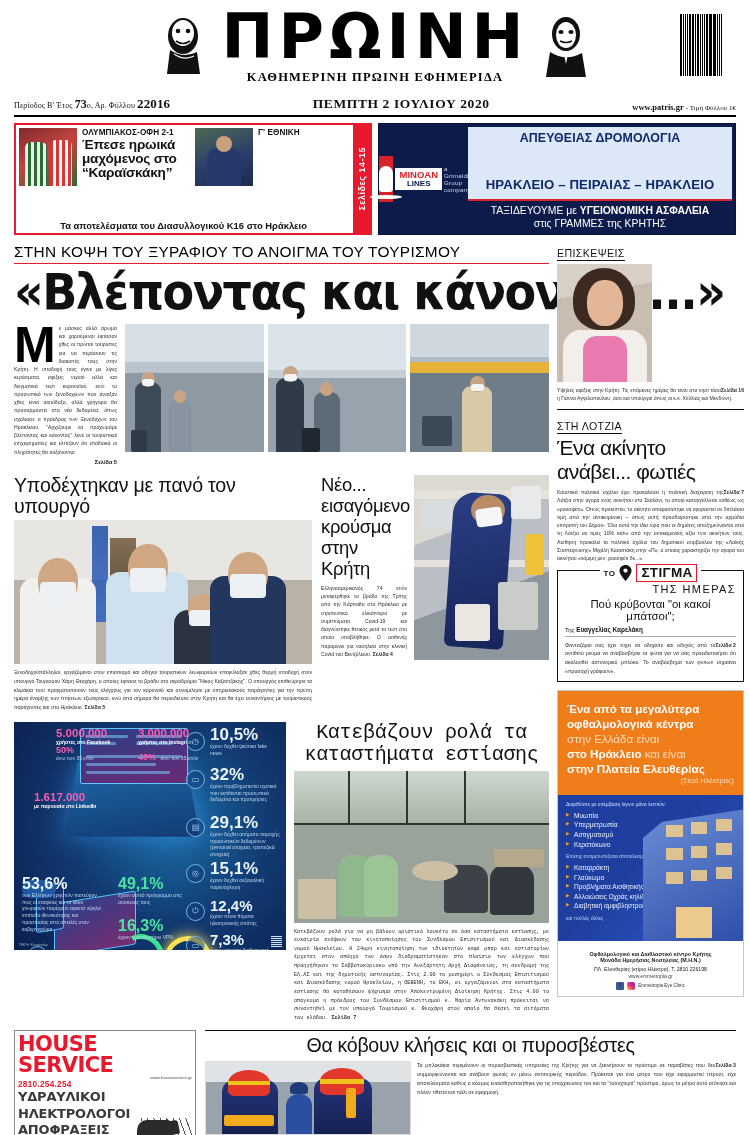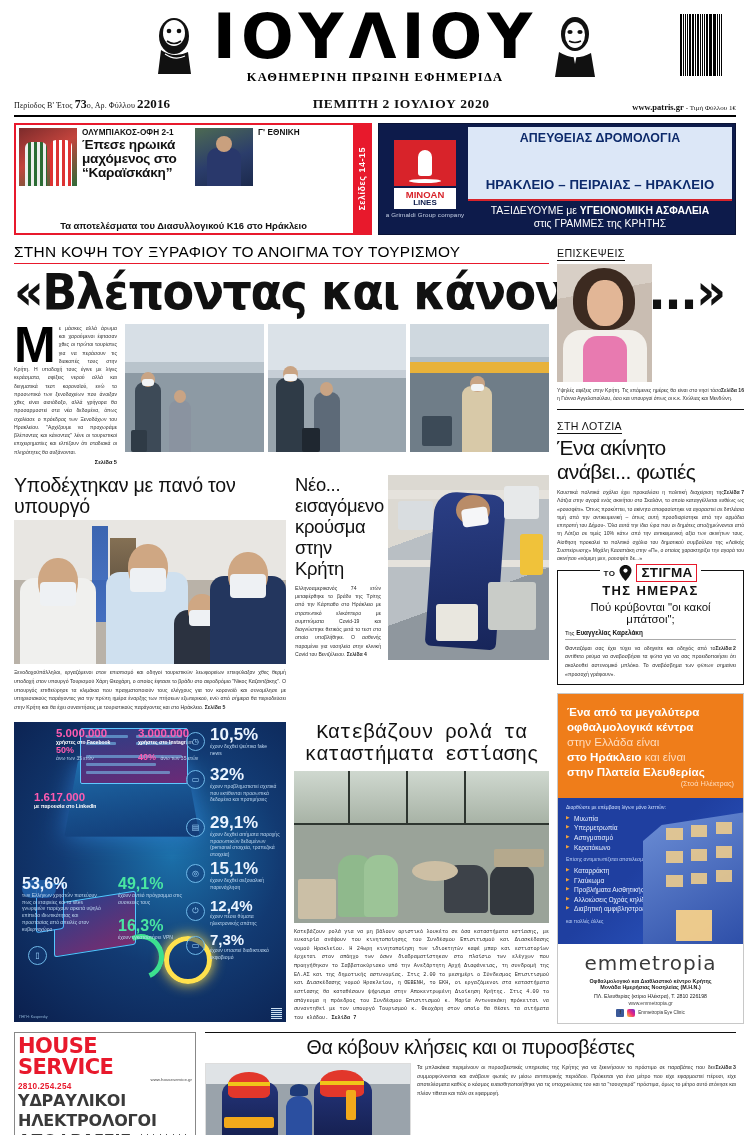--- a/index.html
+++ b/index.html
@@ -105,21 +105,21 @@
   .sport-side span {
     writing-mode: vertical-rl; transform: rotate(180deg);
     font-size: 9px; font-weight: 700; letter-spacing: .5px;
   }
 
   .minoan {
     flex: 1 1 360px; background: #0d1b4b; position: relative;
     display: flex; padding: 3px; border:1px solid #0a1336;
   }
   .minoan-logo {
-    width: 86px; flex: none; display:flex; flex-direction:column; align-items:center;
+    width: 86px; flex: none; display:flex; align-items:center;
     justify-content:center; gap:2px;
   }
   .minoan-mark {
     width: 62px; height: 46px; background:#d8232a; position:relative;
     display:flex; align-items:center; justify-content:center;
   }
   .minoan-mark .fig {
     width: 14px; height: 26px; background:#fff; border-radius: 7px 7px 3px 3px;
     position: relative;
   }
@@ -191,21 +191,21 @@
   .ph.p2 { background: linear-gradient(180deg,#c6ced6 0 42%,#98a4ad 42% 100%); }
   .ph.p3 { background: linear-gradient(180deg,#b1bdc6 0 30%,#6f7d88 30% 100%); }
   .ph .person { position:absolute; bottom:0; background:#556; border-radius: 9px 9px 0 0; }
   .ph .head { position:absolute; border-radius:50%; background:#c9a484; }
   .ph .mask { position:absolute; background:#f2f4f6; border-radius:3px; }
   .ph .bag  { position:absolute; background:#2f3b46; border-radius:2px; }
   .ph .stripe { position:absolute; left:0; right:0; background:#e9eef2; }
 
   
   .two-up { display: flex; gap: 9px; margin-top: 10px; }
-  .story-a { width: 272px; flex:none; }
+  .story-a { width: 298px; flex:none; }
   .story-b { flex: 1; display: flex; gap: 7px; }
   .story-title {
     font-size: 19.6px; font-weight: 400; line-height: 1.05; letter-spacing: -.2px;
     color:#111; margin-bottom: 4px;
   }
   .story-photo-a {
     height: 144px; width:100%;
     background: linear-gradient(180deg,#e8e6e2 0 42%,#b9b2a8 42% 100%);
     position: relative; overflow:hidden;
   }
@@ -251,21 +251,21 @@
   .story-photo-b .shelf {
     position:absolute; left:0; right:0; background:#e5e2dc;
   }
   .story-photo-b .kit {
     position:absolute; border-radius:3px;
   }
 
   
   .info-row { display:flex; gap: 8px; margin-top: 10px; }
   .infographic {
-    width: 272px; flex:none; height: 300px; position: relative; overflow:hidden;
+    width: 272px; flex:none; height: 228px; position: relative; overflow:hidden;
     background: radial-gradient(circle at 58% 45%, #1b6fa8 0%, #123a72 48%, #0b1f4d 100%);
     color:#fff;
   }
   .ig-badge { position:absolute; font-family:"Liberation Sans",sans-serif; }
   .ig-num { font-size: 16px; font-weight:700; color:#eaf4ff; line-height:1; }
   .ig-num.pink { color:#ff5bb0; font-size: 11.5px; }
   .ig-num.green { color:#49e6a2; }
   .ig-sub { font-size: 5px; line-height:1.35; color:#bcd6ef; }
   .ig-sub b { color:#fff; }
   .ig-laptop {
@@ -382,21 +382,21 @@
     display:flex; align-items:center; justify-content:center; gap:4px; margin-top:-13px;
     background:#fff; width: fit-content; margin-left:auto; margin-right:auto; padding: 0 4px;
   }
   .stigma-to { font-size: 8px; font-weight:700; letter-spacing:.5px; }
   .stigma-pin { width:13px; height:16px; position:relative; }
   .stigma-pin svg { width:100%; height:100%; }
   .stigma-word {
     border:1.6px solid #e8192c; color:#111; font-size: 13.5px; font-weight:700;
     padding: 0 4px; letter-spacing:.3px; line-height:1.12;
   }
-  .stigma-day { text-align:center; font-size:13px; font-weight:700; letter-spacing:1.4px; margin-top:1px;}
+  .stigma-day { text-align:right; font-size:11px; font-weight:400; letter-spacing:1.4px; margin-top:1px;}
   .stigma-q { text-align:center; font-size:11.4px; margin-top:3px; color:#111;}
   .stigma-by { font-size:6px; border-bottom:1px solid #aaa; padding-bottom:3px; margin-top:4px;}
   .stigma-by b { font-size: 6.4px; }
   .stigma-text { font-size:5.2px; line-height:1.7; text-align:justify; margin-top:4px; color:#2b2b2b;}
   .stigma-text .pg { font-weight:700; float:right;}
 
   
   .emad { margin-top: 8px; border:1px solid #c8c8c8; }
   .emad-top { background:#ef7d1a; color:#fff; padding: 10px 9px 9px; }
   .emad-top div { font-size: 11.6px; line-height:1.3; }
@@ -447,21 +447,21 @@
   .house-title {
     font-family:"DejaVu Sans", sans-serif; font-weight:700; font-size: 21px; color:#e8192c;
     line-height:1; letter-spacing:-.6px;
   }
   .house-url { font-size: 4.4px; text-align:right; color:#444; margin-top:-1px;}
   .house-tel { font-size: 8.2px; font-weight:700; color:#e8192c; letter-spacing:.3px;}
   .house-body { display:flex; gap:3px; }
   .house-list { flex:1; }
   .house-list div {
     font-family:"DejaVu Sans", sans-serif; font-weight:700;
-    font-size: 16px; color:#3a3a3a; line-height:1.24; letter-spacing:-.2px;
+    font-size: 13px; color:#3a3a3a; line-height:1.24; letter-spacing:-.2px;
   }
   .house-art { width:62px; position:relative; }
   .house-art .ladder {
     position:absolute; right:0; bottom:2px; width:52px; height:34px;
     background: repeating-linear-gradient(70deg, #555 0 1px, transparent 1px 6px);
   }
   .house-art .worker {
     position:absolute; left:4px; bottom:12px; width:34px; height:22px; background:#2b2b2b;
     border-radius: 10px 4px 2px 2px;
   }
@@ -514,21 +514,21 @@
           <ellipse cx="27" cy="22" rx="15" ry="18" fill="#111"></ellipse>
           <ellipse cx="27" cy="19" rx="11" ry="13" fill="#fff"></ellipse>
           <circle cx="22" cy="17" r="2.3" fill="#111"></circle>
           <circle cx="32" cy="17" r="2.3" fill="#111"></circle>
           <path d="M20 27 q7 5 14 0" stroke="#111" stroke-width="1.6" fill="none"></path>
           <path d="M14 36 q13 9 27 2 l3 22 h-33 z" fill="#111"></path>
           <path d="M18 40 q10 7 20 2" stroke="#fff" stroke-width="1.2" fill="none"></path>
         </svg>
       </div>
       <div class="logo-block">
-        <div class="logo-title">ΙΟΥΛΙΟΥ</div>
+        <div class="logo-title">ΠΡΩΙΝΗ</div>
         <div class="logo-sub">ΚΑΘΗΜΕΡΙΝΗ ΠΡΩΙΝΗ ΕΦΗΜΕΡΙΔΑ</div>
       </div>
       <div class="head-face">
         <svg viewBox="0 0 56 64">
           <ellipse cx="28" cy="20" rx="14" ry="17" fill="#111"></ellipse>
           <ellipse cx="28" cy="21" rx="10" ry="13" fill="#fff"></ellipse>
           <ellipse cx="23" cy="18" rx="2.6" ry="2" fill="#111"></ellipse>
           <ellipse cx="33" cy="18" rx="2.6" ry="2" fill="#111"></ellipse>
           <path d="M22 27 q6 3 12 0" stroke="#111" stroke-width="1.5" fill="none"></path>
           <path d="M12 38 q16 10 32 1 l4 24 h-40 z" fill="#111"></path>
@@ -929,21 +929,20 @@
             <i style="left:22%;top:30%;width:16%;height:9%;"></i>
             <i style="left:46%;top:28%;width:16%;height:9%;"></i>
             <i style="left:70%;top:26%;width:16%;height:9%;"></i>
             <i style="left:22%;top:48%;width:16%;height:9%;"></i>
             <i style="left:46%;top:46%;width:16%;height:9%;"></i>
             <i style="left:70%;top:44%;width:16%;height:9%;"></i>
             <i style="left:32%;top:74%;width:34%;height:24%;opacity:.95;"></i>
           </div>
         </div>
         <div class="emad-bot">
-          <div class="emad-brand">emmetropia</div>
           <div class="emad-l1">Οφθαλμολογικό και Διαθλαστικό κέντρο Κρήτης</div>
           <div class="emad-l2">Μονάδα Ημερήσιας Νοσηλείας (Μ.Η.Ν.)</div>
           <div class="emad-l3">ΠΛ. Ελευθερίας (κτίριο Ηλέκτρα), Τ. 2810 226198</div>
           <div class="emad-l4">www.emmetropia.gr</div>
           <div class="emad-social">
             <span class="fb">f</span>
             <span class="ig"></span>
             <span>Emmetropia Eye Clinic</span>
           </div>
         </div>

